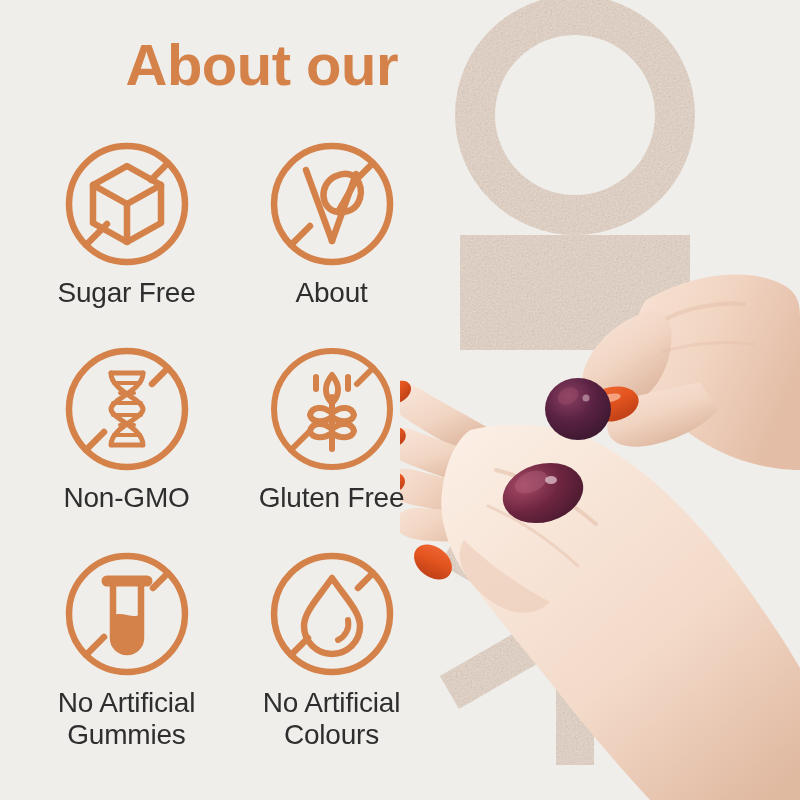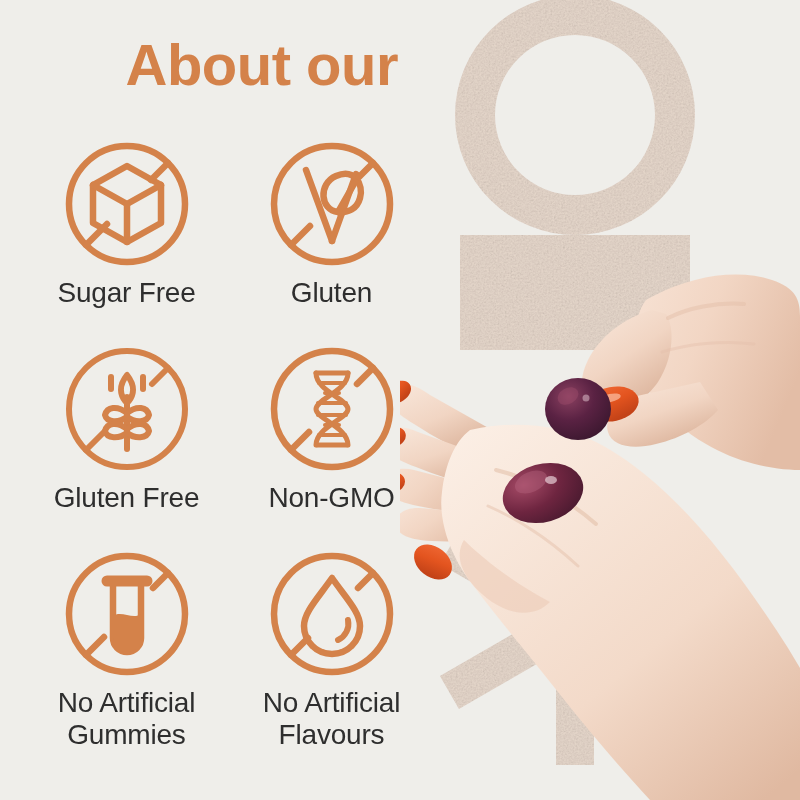--- a/index.html
+++ b/index.html
@@ -263,47 +263,21 @@
           <path d="M88 34 L64 101"></path>
 
           <path d="M70 72 C52 70 50 44 68 36 C86 28 96 44 92 58 C89 69 80 73 70 72 Z"></path>
           <path d="M86 44 L70 72"></path>
 
           <path d="M23 105 L42 86"></path>
           <path d="M105 23 L91 37"></path>
         </g>
       </svg>
       <div class="feature-label">
-        <span>Gluten</span>
-      </div>
-    </div>
-
-    <div class="feature-cell">
-      <svg class="feature-icon" viewBox="0 0 128 128">
-        <g fill="none" stroke="#d4824a" stroke-width="6" stroke-linecap="round" stroke-linejoin="round">
-          <circle cx="64" cy="64" r="58"></circle>
-
-          <path d="M64 104 L64 52"></path>
-
-          <path d="M64 30 C56 40 56 50 64 58 C72 50 72 40 64 30 Z"></path>
-
-          <path d="M64 68 C54 60 44 62 42 70 C44 78 56 78 64 72 Z"></path>
-          <path d="M64 68 C74 60 84 62 86 70 C84 78 72 78 64 72 Z"></path>
-          <path d="M64 84 C54 76 44 78 42 86 C44 94 56 94 64 88 Z"></path>
-          <path d="M64 84 C74 76 84 78 86 86 C84 94 72 94 64 88 Z"></path>
-
-          <path d="M48 32 L48 44"></path>
-          <path d="M80 32 L80 44"></path>
-
-          <path d="M23 105 L41 87"></path>
-          <path d="M105 23 L89 39"></path>
-        </g>
-      </svg>
-      <div class="feature-label">
-        <span>Gluten Free</span>
+        <span>About</span>
       </div>
     </div>
 
     <div class="feature-cell">
       <svg class="feature-icon" viewBox="0 0 128 128">
         <g fill="none" stroke="#d4824a" stroke-linecap="round" stroke-linejoin="round">
           <circle cx="64" cy="64" r="58" stroke-width="6.5"></circle>
           <g stroke-width="5">
             <path d="M48 28 C48 46 80 54 80 64 C80 74 48 82 48 100"></path>
             <path d="M80 28 C80 46 48 54 48 64 C48 74 80 82 80 100"></path>
@@ -323,20 +297,46 @@
           <path d="M105 23 L89 39" stroke-width="6.5"></path>
         </g>
       </svg>
       <div class="feature-label">
         <span>Non-GMO</span>
       </div>
     </div>
 
     <div class="feature-cell">
       <svg class="feature-icon" viewBox="0 0 128 128">
+        <g fill="none" stroke="#d4824a" stroke-width="6" stroke-linecap="round" stroke-linejoin="round">
+          <circle cx="64" cy="64" r="58"></circle>
+
+          <path d="M64 104 L64 52"></path>
+
+          <path d="M64 30 C56 40 56 50 64 58 C72 50 72 40 64 30 Z"></path>
+
+          <path d="M64 68 C54 60 44 62 42 70 C44 78 56 78 64 72 Z"></path>
+          <path d="M64 68 C74 60 84 62 86 70 C84 78 72 78 64 72 Z"></path>
+          <path d="M64 84 C54 76 44 78 42 86 C44 94 56 94 64 88 Z"></path>
+          <path d="M64 84 C74 76 84 78 86 86 C84 94 72 94 64 88 Z"></path>
+
+          <path d="M48 32 L48 44"></path>
+          <path d="M80 32 L80 44"></path>
+
+          <path d="M23 105 L41 87"></path>
+          <path d="M105 23 L89 39"></path>
+        </g>
+      </svg>
+      <div class="feature-label">
+        <span>Gluten Free</span>
+      </div>
+    </div>
+
+    <div class="feature-cell">
+      <svg class="feature-icon" viewBox="0 0 128 128">
         <g fill="none" stroke="#d4824a" stroke-width="6.5" stroke-linecap="round" stroke-linejoin="round">
           <circle cx="64" cy="64" r="58"></circle>
 
           <path d="M50 34 L50 88 A14 14 0 0 0 78 88 L78 34"></path>
 
           <path d="M44 31 L84 31" stroke-width="11"></path>
 
           <path d="M50 66 C58 60 70 70 78 64 L78 88 A14 14 0 0 1 50 88 Z" fill="#d4824a" stroke="none"></path>
 
           <path d="M23 105 L41 87"></path>
@@ -357,18 +357,18 @@
           <path d="M64 28 C78 48 92 62 92 76 A28 28 0 0 1 36 76 C36 62 50 48 64 28 Z"></path>
 
           <path d="M80 70 A18 18 0 0 1 70 90" stroke-width="6"></path>
 
           <path d="M23 105 L40 88"></path>
           <path d="M105 23 L90 38"></path>
         </g>
       </svg>
       <div class="feature-label">
         <span>No Artificial</span>
-        <span class="l2">Flavours</span>
+        <span class="l2">Colours</span>
       </div>
     </div>
 
   </div>
 </div>
 
 </body></html>

